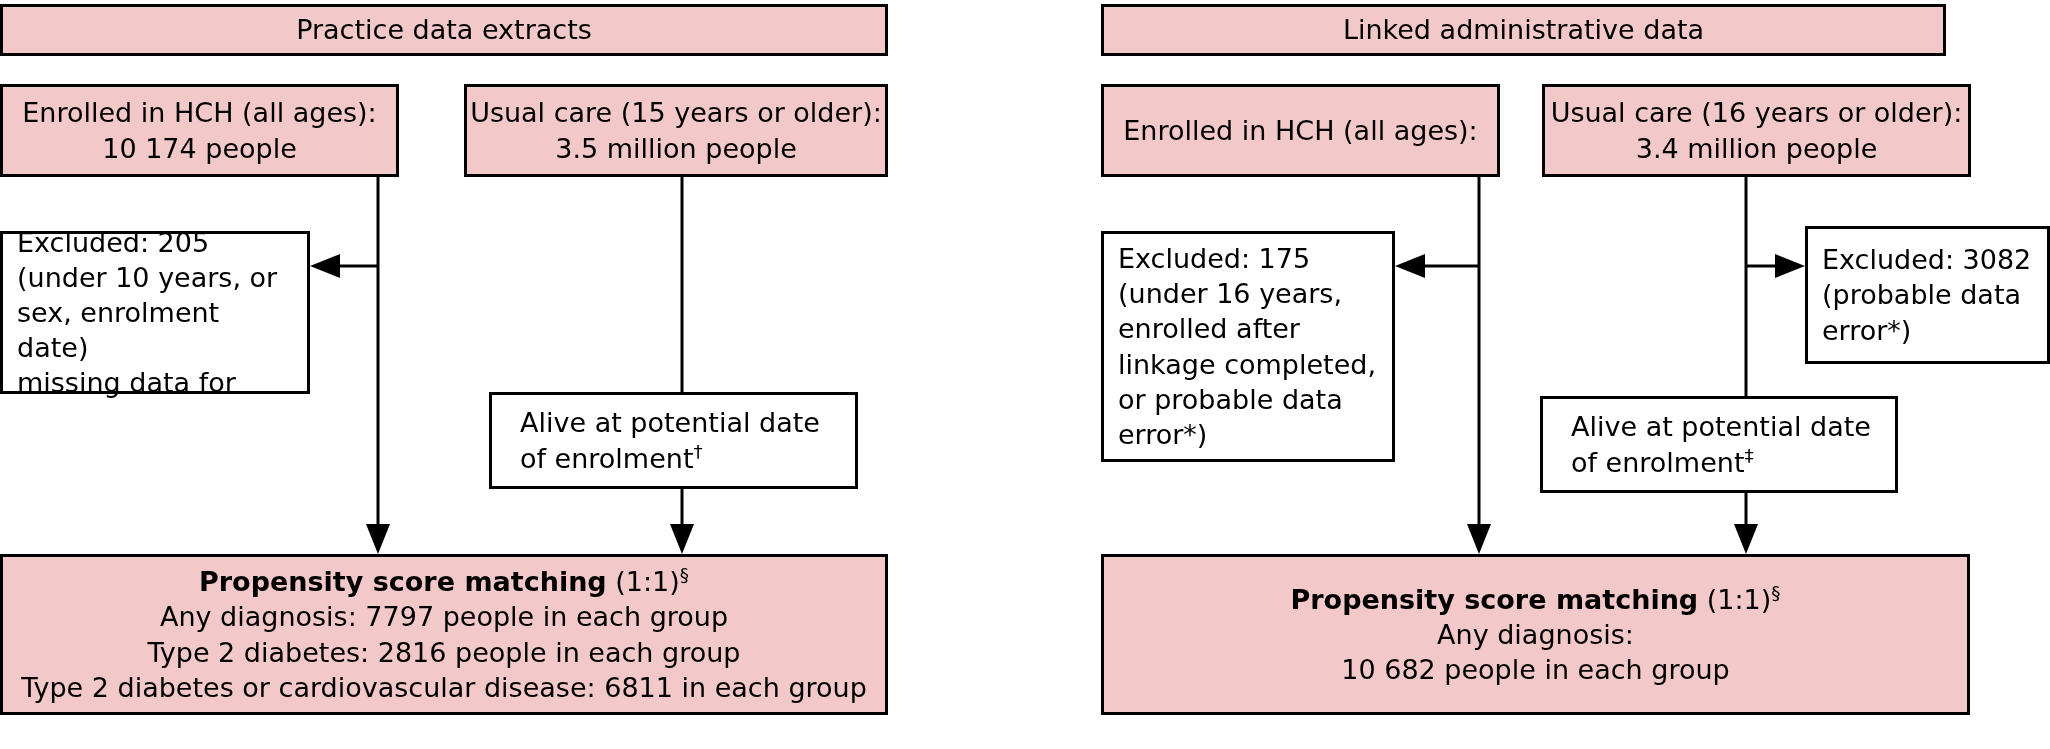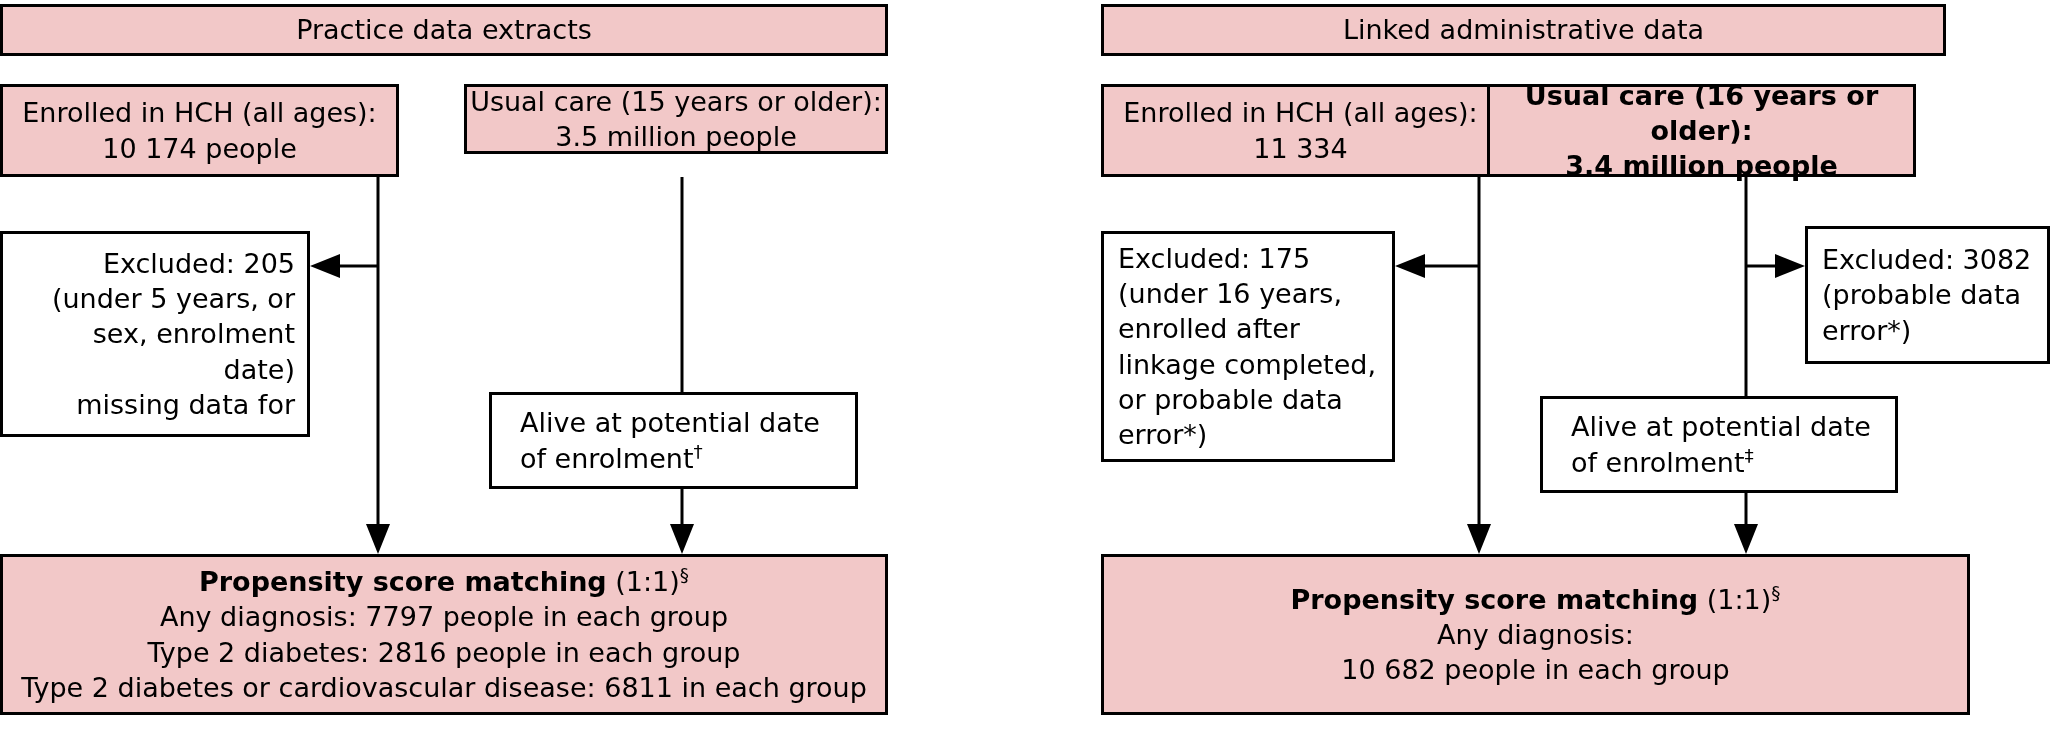--- a/index.html
+++ b/index.html
@@ -37,31 +37,31 @@
     <span>Practice data extracts</span>
   </div>
 
   <div class="box pink src" style="left:0px;top:84px;width:399px;height:93px;">
     <div>
       <div>Enrolled in HCH (all ages):</div>
       <div>10 174 people</div>
     </div>
   </div>
 
-  <div class="box pink src" style="left:464px;top:84px;width:424px;height:70px;">
+  <div class="box pink src" style="left:464px;top:84px;width:424px;height:93px;">
     <div>
       <div>Usual care (15 years or older):</div>
       <div>3.5 million people</div>
     </div>
   </div>
 
-  <div class="box white excl left-txt" style="left:0px;top:231px;width:310px;height:206px;text-align:right;">
+  <div class="box white excl left-txt" style="left:0px;top:231px;width:310px;height:163px;">
     <div>
       <div>Excluded: 205</div>
-      <div>(under 5 years, or</div>
+      <div>(under 10 years, or</div>
       <div>sex, enrolment date)</div>
       <div>missing data for</div>
     </div>
   </div>
 
   <div class="box white filt" style="left:489px;top:392px;width:369px;height:97px;">
     <div>
       <div>Alive at potential date</div>
       <div>
         <span>of enrolment</span><sup>†</sup>
@@ -80,25 +80,24 @@
     </div>
   </div>
 
   <div class="box pink hdr" style="left:1101px;top:4px;width:845px;height:52px;">
     <span>Linked administrative data</span>
   </div>
 
   <div class="box pink src" style="left:1101px;top:84px;width:399px;height:93px;">
     <div>
       <div>Enrolled in HCH (all ages):</div>
-      <div>11 334</div>
     </div>
   </div>
 
-  <div class="box pink src" style="left:1487px;top:84px;width:429px;height:93px;font-weight:bold;">
+  <div class="box pink src" style="left:1542px;top:84px;width:429px;height:93px;">
     <div>
       <div>Usual care (16 years or older):</div>
       <div>3.4 million people</div>
     </div>
   </div>
 
   <div class="box white excl left-txt" style="left:1101px;top:231px;width:294px;height:231px;">
     <div>
       <div>Excluded: 175</div>
       <div>(under 16 years,</div>

